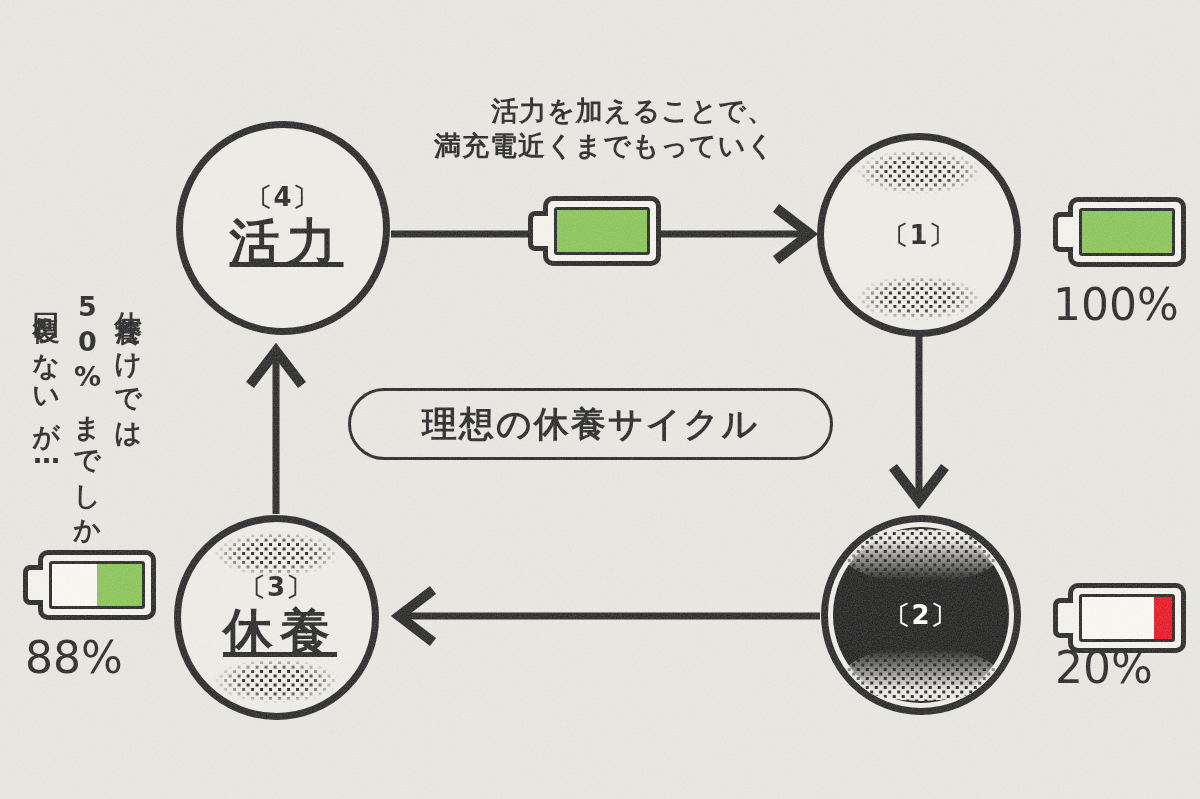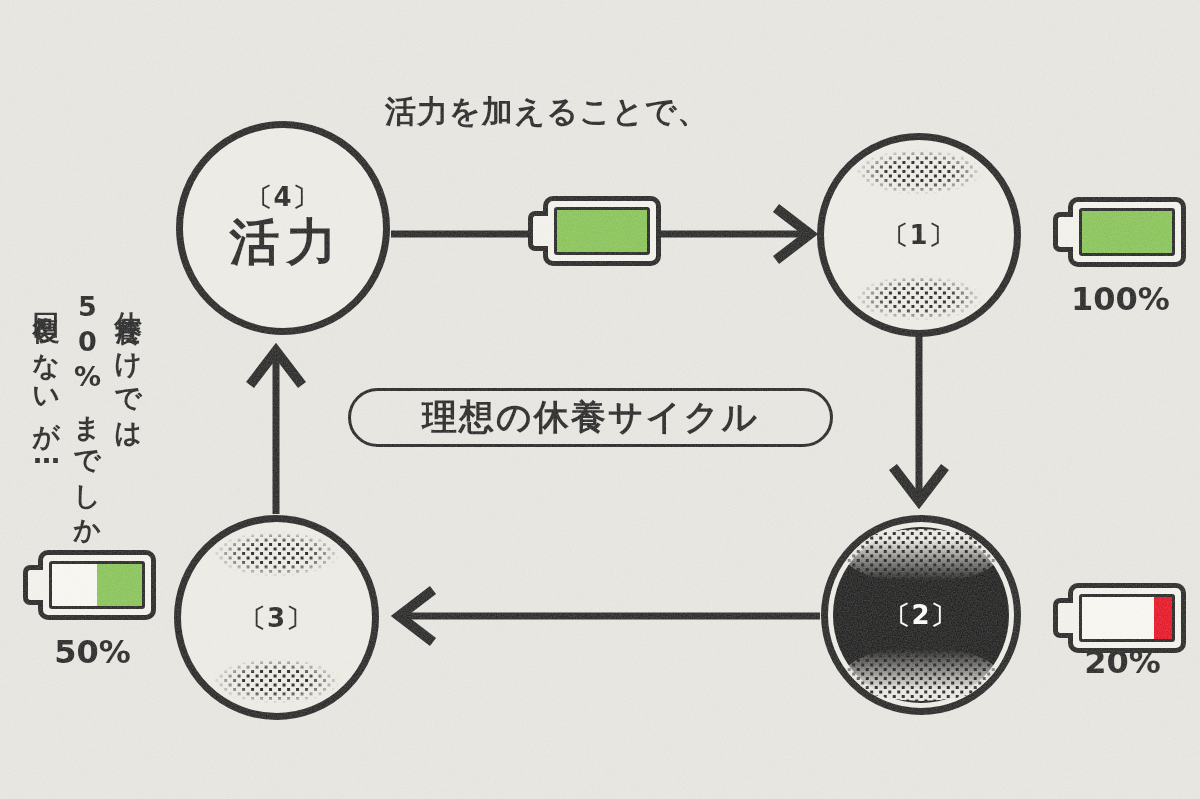--- a/index.html
+++ b/index.html
@@ -25,21 +25,21 @@
   .node{
     position:absolute;z-index:2;
     box-sizing:border-box;
     border:7px solid var(--ink);
     border-radius:50%;
     background:var(--circle-bg);
     display:flex;flex-direction:column;align-items:center;justify-content:center;
     overflow:hidden;
   }
   .node-order{position:relative;z-index:3;font-size:26px;font-weight:bold;letter-spacing:1px;line-height:1;}
-  .node-label{position:relative;z-index:3;font-size:50px;font-weight:bold;letter-spacing:7px;padding-left:7px;line-height:1.15;margin-top:4px;}
+  .node-label{position:relative;z-index:3;font-size:50px;font-weight:bold;letter-spacing:7px;padding-left:7px;line-height:1.15;margin-top:4px;text-decoration:underline;}
   .node--dark::before{
     content:"";position:absolute;inset:5px;border-radius:50%;
     background:#0d0d0d;z-index:0;
   }
   .node--dark .node-order,.node--dark .node-label{color:#fff;}
   
   .dots{
     position:absolute;left:50%;transform:translateX(-50%);
     width:68%;height:46px;border-radius:50%;z-index:1;
     background-image:
@@ -65,30 +65,30 @@
     bottom:7px;
     -webkit-mask-image:linear-gradient(to top,#000 20%,rgba(0,0,0,0) 96%);
     mask-image:linear-gradient(to top,#000 20%,rgba(0,0,0,0) 96%);
   }
   #node-vitality{left:176px;top:121px;width:214px;height:214px;}
   #node-activity{left:817px;top:133px;width:204px;height:204px;}
   #node-fatigue{left:821px;top:515px;width:200px;height:200px;}
   #node-rest{left:174px;top:515px;width:205px;height:205px;}
   
   .pill{
-    position:absolute;left:348px;top:388px;width:485px;height:59px;
+    position:absolute;left:348px;top:388px;width:485px;height:72px;
     box-sizing:border-box;border:3px solid var(--ink);border-radius:36px;
     display:flex;align-items:center;justify-content:center;
     font-size:35px;font-weight:bold;letter-spacing:2px;z-index:2;
   }
   
   .caption{
     position:absolute;left:385px;top:94px;width:390px;
-    text-align:left;font-size:31px;line-height:35px;font-weight:600;
-    letter-spacing:1px;z-index:2;
+    text-align:right;font-size:27px;line-height:35px;font-weight:600;
+    letter-spacing:1px;z-index:2;font-family:Liberation Serif, serif;
   }
   
   .side-note{
     position:absolute;left:26px;top:291px;height:260px;z-index:2;
     writing-mode:vertical-rl;text-orientation:upright;
     font-size:27px;font-weight:600;letter-spacing:4px;line-height:41px;
   }
   .side-note span{display:block;}
   
   .battery{position:absolute;width:135px;height:70px;z-index:3;}
@@ -107,22 +107,22 @@
     border:3px solid var(--ink);border-radius:3px;background:#faf8f3;
     overflow:hidden;
   }
   .battery-fill{position:absolute;top:0;right:0;bottom:0;width:100%;background:#7fc04a;}
   #battery-transfer{left:528px;top:196px;}
   #battery-activity{left:1053px;top:197px;}
   #battery-fatigue{left:1053px;top:583px;}
   #battery-rest{left:23px;top:550px;}
   
   .pct{
-    position:absolute;width:135px;text-align:center;
-    font-size:32px;font-weight:bold;z-index:3;line-height:1;
+    position:absolute;width:135px;
+    font-size:44px;font-weight:normal;z-index:3;line-height:1;
   }
   #pct-activity{left:1053px;top:283px;}
   #pct-fatigue{left:1055px;top:646px;}
   #pct-rest{left:25px;top:636px;}
 </style>
 </head>
 <body>
 
 <div class="stage">
 
@@ -164,29 +164,31 @@
 
   <div class="node node--dark" id="node-fatigue">
     <div class="dots dots--top"></div>
     <div class="node-order">〔2〕</div>
     <div class="dots dots--bottom"></div>
   </div>
 
   <div class="node" id="node-rest">
     <div class="dots dots--top"></div>
     <div class="node-order">〔3〕</div>
+    <div class="node-label">休養</div>
     <div class="dots dots--bottom"></div>
   </div>
 
   <div class="pill">
     <span>理想の休養サイクル</span>
   </div>
 
   <div class="caption">
     <div>活力を加えることで、</div>
+    <div>満充電近くまでもっていく</div>
   </div>
 
   <div class="side-note">
     <span>休養だけでは</span>
     <span>50%までしか</span>
     <span>回復しないが…</span>
   </div>
 
   <div class="battery" id="battery-transfer">
     <div class="battery-nub"></div>
@@ -219,21 +221,21 @@
     <div class="battery-nub"></div>
     <div class="battery-body">
       <div class="battery-inner">
         <div class="battery-fill" style="width: 50%; background: rgb(127, 192, 74);"></div>
       </div>
     </div>
   </div>
 
   <div class="pct" id="pct-activity">100%</div>
   <div class="pct" id="pct-fatigue">20%</div>
-  <div class="pct" id="pct-rest">50%</div>
+  <div class="pct" id="pct-rest">88%</div>
 
   <svg class="noise" width="1200" height="799" aria-hidden="true">
     <filter id="grainLight" x="0" y="0" width="100%" height="100%">
       <feTurbulence type="fractalNoise" baseFrequency="0.8" numOctaves="2" seed="11" stitchTiles="stitch"></feTurbulence>
       <feColorMatrix type="matrix" values="0 0 0 0 1  0 0 0 0 1  0 0 0 0 0.97  0 0 0 0.5 0"></feColorMatrix>
     </filter>
     <filter id="grainDark" x="0" y="0" width="100%" height="100%">
       <feTurbulence type="fractalNoise" baseFrequency="0.55" numOctaves="2" seed="4" stitchTiles="stitch"></feTurbulence>
       <feColorMatrix type="matrix" values="0 0 0 0 0.35  0 0 0 0 0.34  0 0 0 0 0.32  0 0 0 0.16 0"></feColorMatrix>
     </filter>

